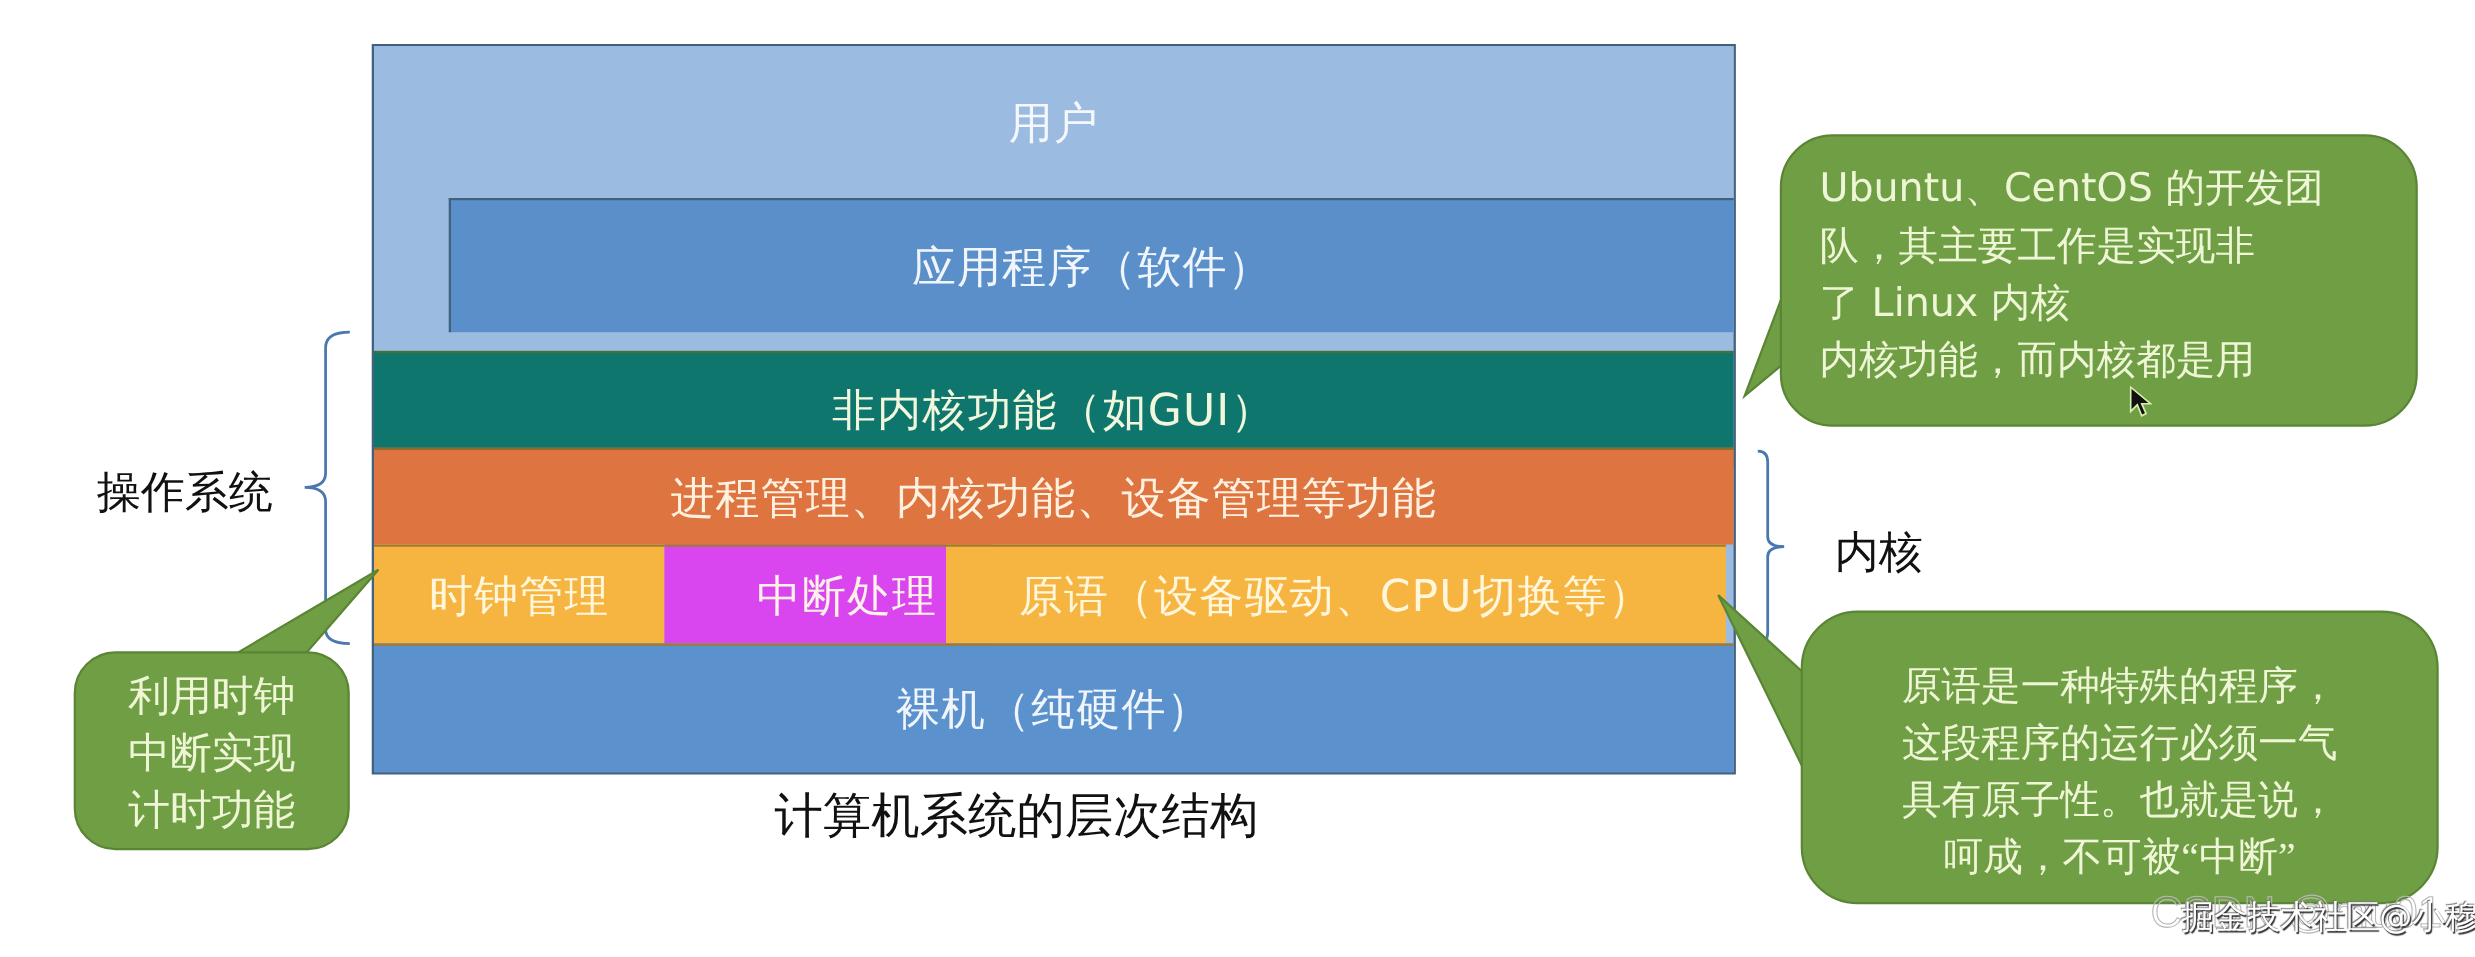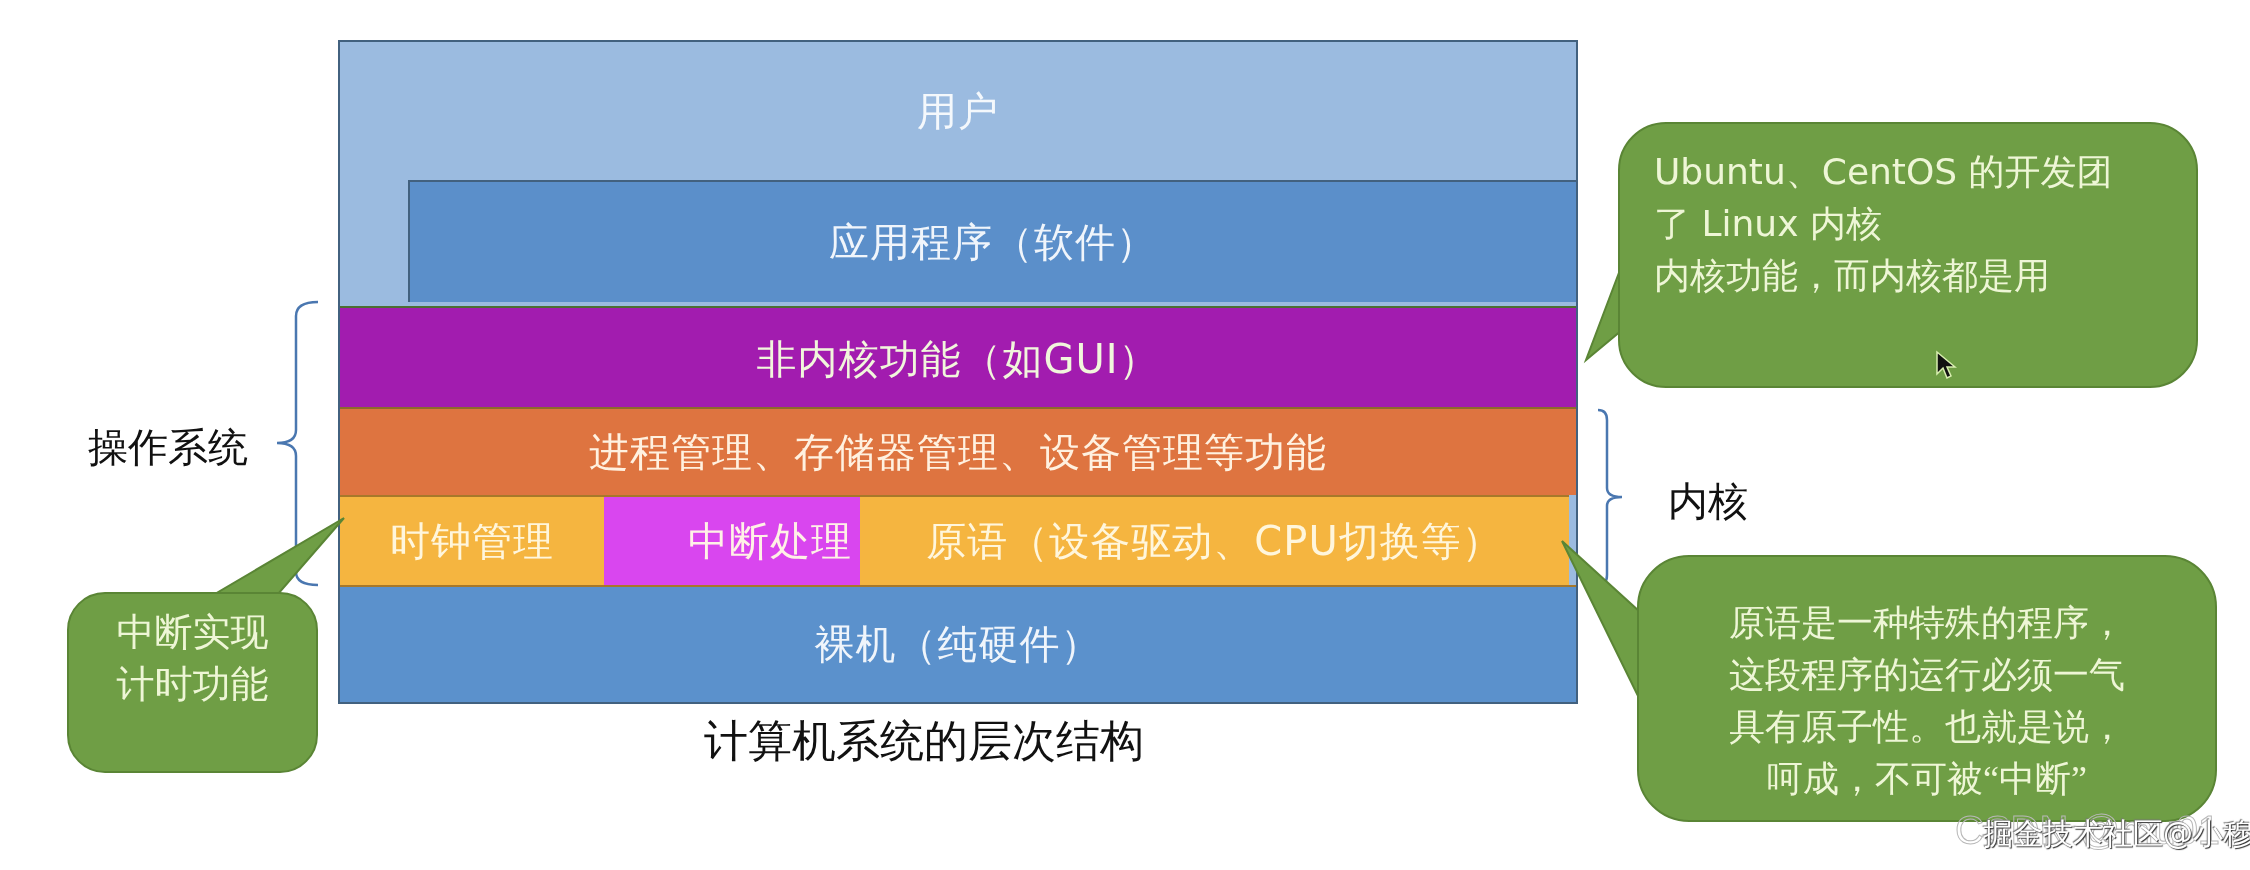--- a/index.html
+++ b/index.html
@@ -15,21 +15,21 @@
   }
   .layer-text { font-size: 40px; letter-spacing: 1px; }
 
   #outer-box {
     left: 338px; top: 40px; width: 1240px; height: 664px;
     border: 2px solid #42617f; box-sizing: border-box; background: #9bbbe0;
   }
   #layer-user { left: 340px; top: 42px; width: 1236px; height: 138px; background: #9bbbe0; color: #f4f8fc; }
   #layer-app { left: 408px; top: 180px; width: 1168px; height: 122px; background: #5b8fca; color: #f0f5fb;
                border-left: 2px solid #42617f; border-top: 2px solid #42617f; }
-  #layer-nonkernel { left: 340px; top: 306px; width: 1236px; height: 105px; background: #a21caf; color: #f1f6dc;
+  #layer-nonkernel { left: 340px; top: 319px; width: 1236px; height: 105px; background: #0f766e; color: #f1f6dc;
                      border-top: 2px solid #4c6e33; }
   #layer-mgmt { left: 340px; top: 407px; width: 1236px; height: 88px; background: #de7440; color: #fff1e0;
                 border-top: 2px solid #8c6a2c; }
   #layer-clock { left: 340px; top: 495px; width: 264px; height: 90px; background: #f5b540; color: #fff6dc;
                  border-top: 2px solid #a7782a; }
   #layer-interrupt { left: 604px; top: 495px; width: 298px; height: 90px; background: #d946ef; color: #fff1e6;
                      border-top: 2px solid #a7782a; padding-left: 34px; }
   #layer-primitive { left: 860px; top: 495px; width: 709px; height: 90px; background: #f5b540; color: #fff6dc;
                      border-top: 2px solid #a7782a; }
   #layer-hardware { left: 340px; top: 585px; width: 1236px; height: 117px; background: #5b91cc; color: #f0f5fb;
@@ -68,21 +68,21 @@
 <div id="layer-user" class="layer">
   <span class="layer-text">用户</span>
 </div>
 <div id="layer-app" class="layer">
   <span class="layer-text">应用程序（软件）</span>
 </div>
 <div id="layer-nonkernel" class="layer">
   <span class="layer-text">非内核功能（如GUI）</span>
 </div>
 <div id="layer-mgmt" class="layer">
-  <span class="layer-text">进程管理、存储器管理、设备管理等功能</span>
+  <span class="layer-text">进程管理、内核功能、设备管理等功能</span>
 </div>
 <div id="layer-clock" class="layer">
   <span class="layer-text">时钟管理</span>
 </div>
 <div id="layer-interrupt" class="layer">
   <span class="layer-text">中断处理</span>
 </div>
 <div id="layer-primitive" class="layer">
   <span class="layer-text">原语（设备驱动、CPU切换等）</span>
 </div>
@@ -102,32 +102,34 @@
 
   <polygon points="344,518 215,594 278,594" fill="#6f9e45" stroke="#5a8535" stroke-width="2"></polygon>
 </svg>
 
 <div id="os-label" class="abs side-label">操作系统</div>
 <div id="kernel-label" class="abs side-label">内核</div>
 <div id="caption" class="abs">计算机系统的层次结构</div>
 
 <div id="bubble-linux" class="bubble">
   <span class="bubble-line">Ubuntu、CentOS 的开发团</span>
+  <span class="bubble-line">队，其主要工作是实现非</span>
   <span class="bubble-line">了 Linux 内核</span>
   <span class="bubble-line">内核功能，而内核都是用</span>
 </div>
 
 <div id="bubble-primitive" class="bubble">
   <span class="bubble-line">原语是一种特殊的程序，</span>
   <span class="bubble-line">这段程序的运行必须一气</span>
   <span class="bubble-line">具有原子性。也就是说，</span>
   <span class="bubble-line">呵成，不可被“中断”</span>
 </div>
 
 <div id="bubble-clock" class="bubble">
+  <span class="bubble-line">利用时钟</span>
   <span class="bubble-line">中断实现</span>
   <span class="bubble-line">计时功能</span>
 </div>
 
 <svg class="abs" style="left:1935px; top:350px;" width="22" height="32" viewBox="0 0 22 32">
   <path d="M2 2 L2 24 L8 18 L12 28 L16 26 L12 17 L20 17 Z" fill="#111" stroke="#d9efb0" stroke-width="1.5"></path>
 </svg>
 
 <div id="watermark" class="abs">
   <span id="watermark-bg">CSDN @mu01</span>

